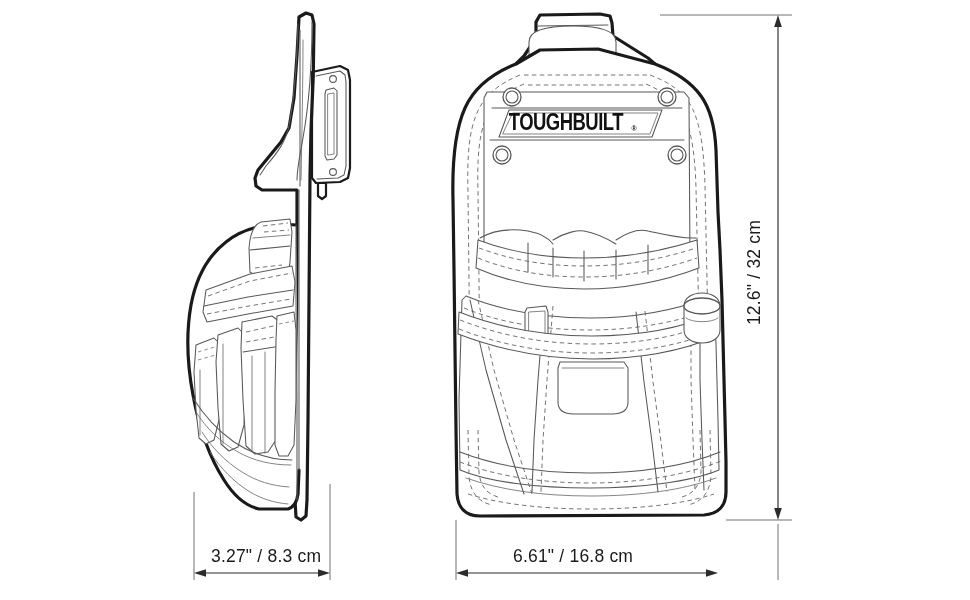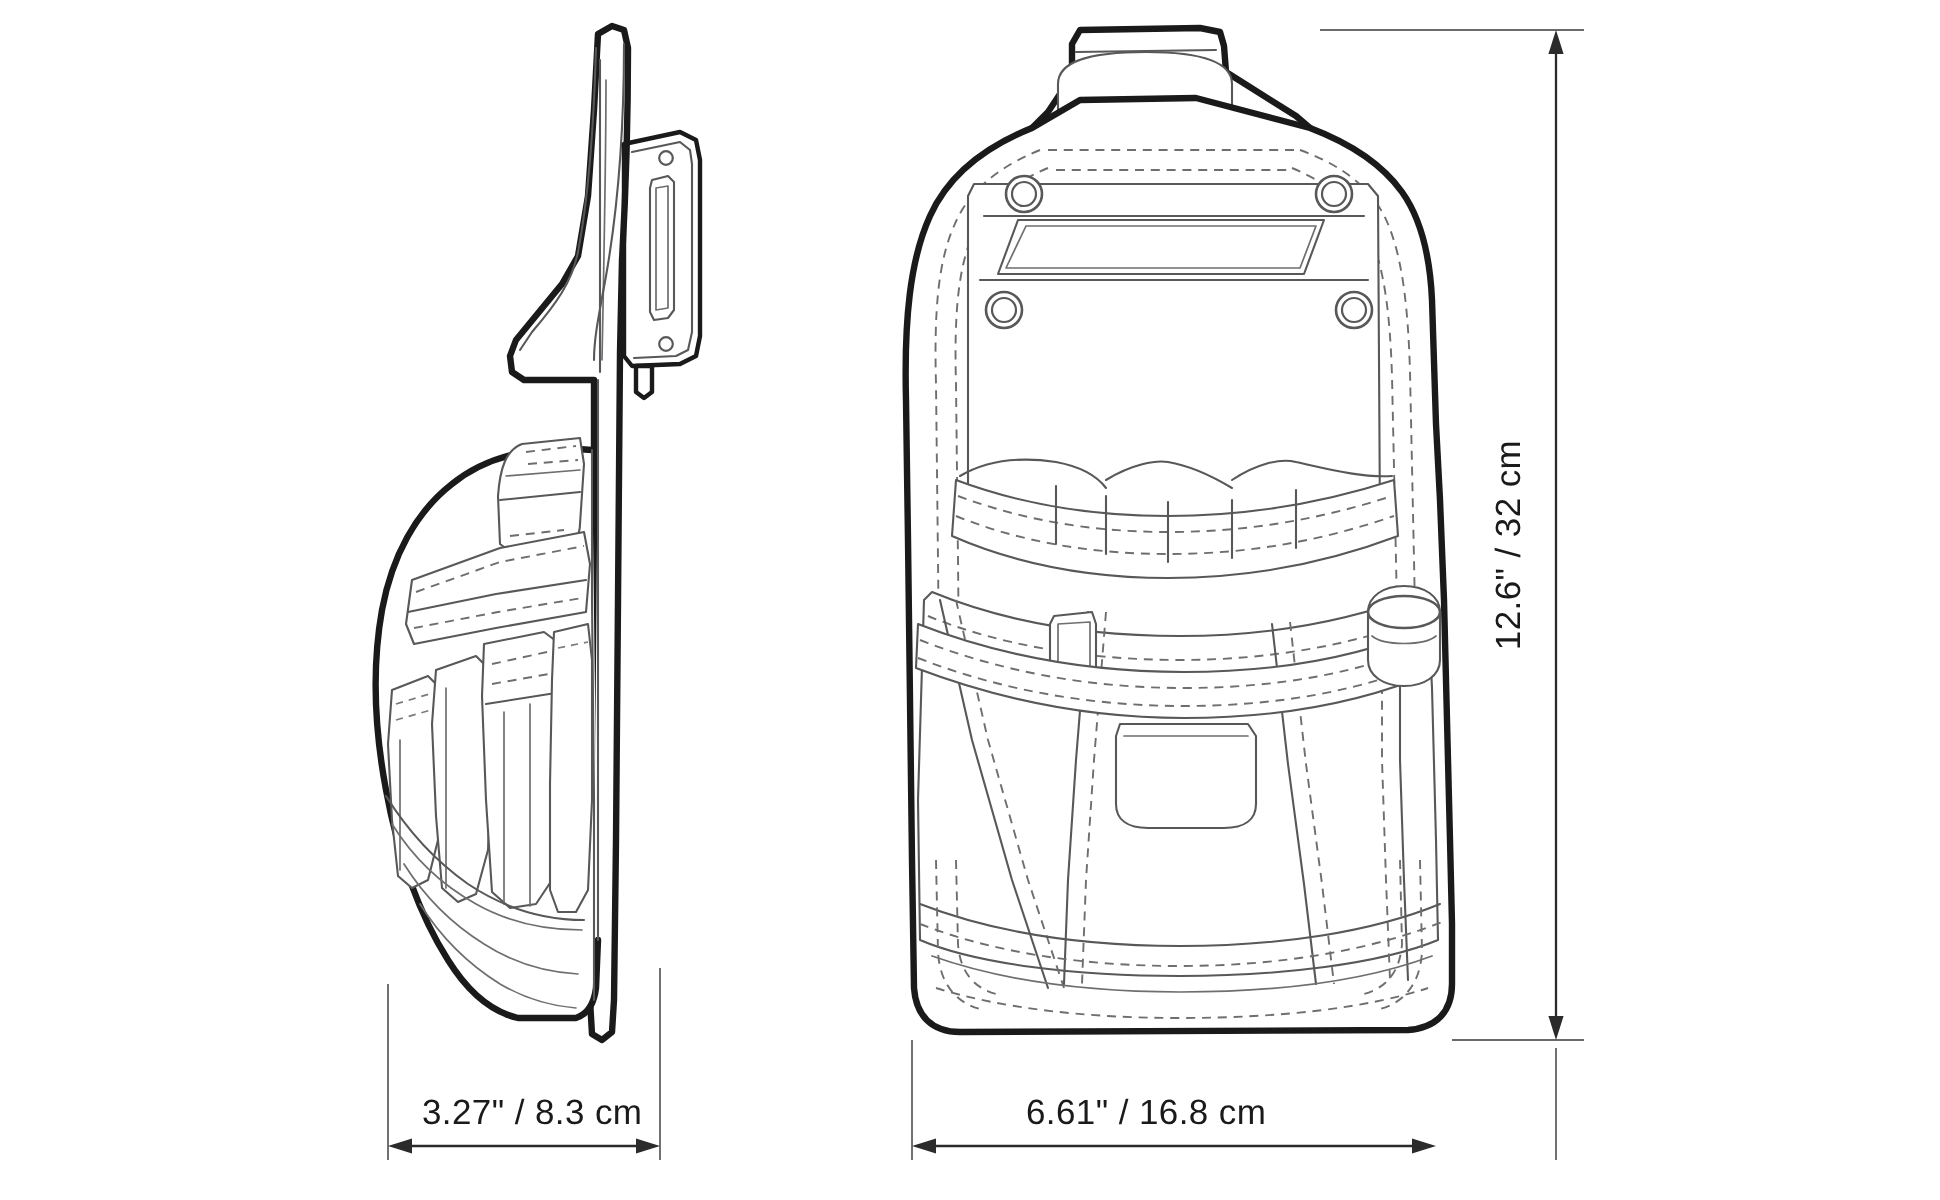--- a/index.html
+++ b/index.html
@@ -417,20 +417,24 @@
 
     <g>
       <path class="ext-line" d="M660,15 L792,15"></path>
       <path class="ext-line" d="M726,520 L792,520"></path>
       <path class="dim-line" d="M778,19 L778,516"></path>
       <polygon class="dim-arrow" points="778,15 774.2,27 781.8,27"></polygon>
       <polygon class="dim-arrow" points="778,520 774.2,508 781.8,508"></polygon>
     </g>
   </svg>
 
+  <div id="brand-logo">
+    <span class="wordmark">TOUGHBUILT</span>
+    <span class="tm">®</span>
+  </div>
 
   <div class="dim-label" id="dim-label-depth">3.27"  /  8.3 cm</div>
 
   <div class="dim-label" id="dim-label-width">6.61"  /  16.8 cm</div>
 
   <div class="dim-label" id="dim-label-height">12.6"  /  32 cm</div>
 
 </div>
 
 </body></html>

